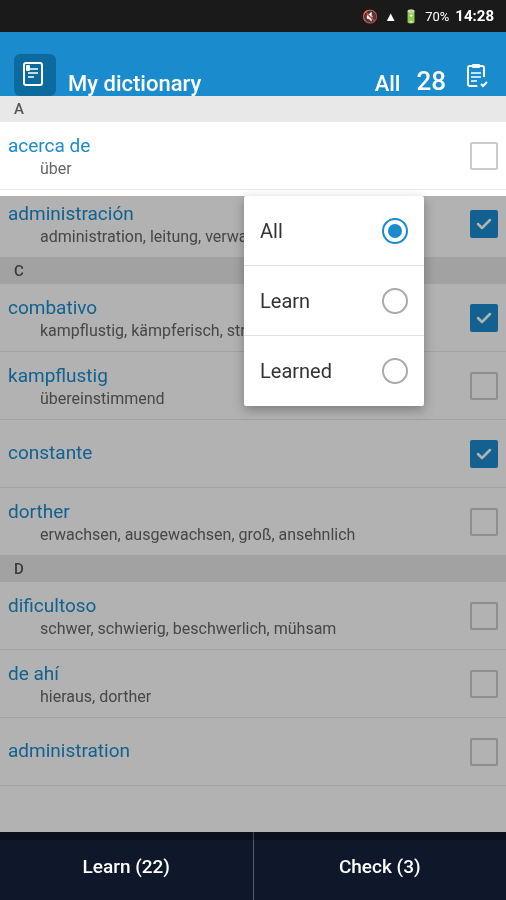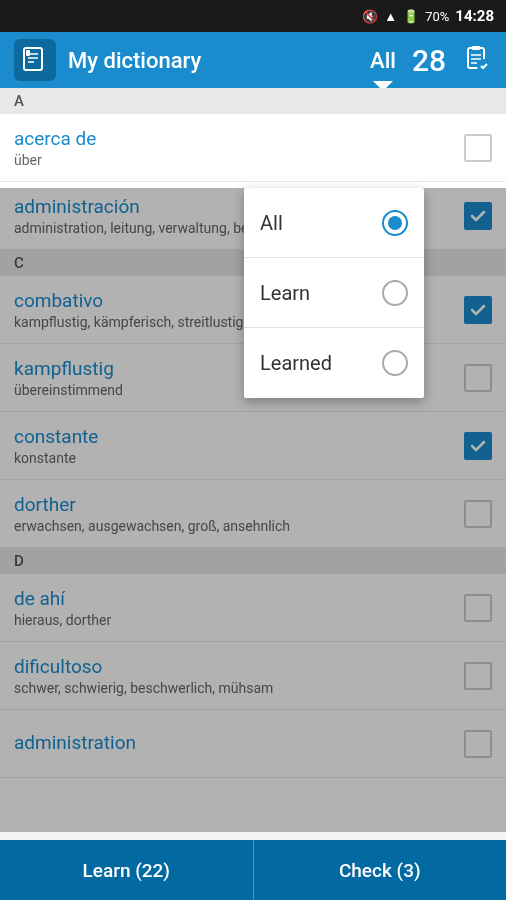--- a/index.html
+++ b/index.html
@@ -17,23 +17,23 @@
     }
     .status-bar-left {
       margin-right: auto;
     }
     .status-icon { font-size: 13px; color: white; }
     .status-time { color: white; font-size: 15px; font-weight: bold; }
 
     
     .app-bar {
       background: #1a8cce;
-      height: 56px;
-      display: flex;
-      align-items: center;
+      height: 64px;
+      display: flex;
+      align-items: flex-end;
       padding: 0 14px;
       position: relative;
     }
     .app-bar-icon {
       width: 42px;
       height: 42px;
       background: #0d6a9e;
       border-radius: 6px;
       display: flex;
       align-items: center;
@@ -60,21 +60,21 @@
       position: absolute;
       bottom: -18px;
       left: 50%;
       transform: translateX(-50%);
       border-left: 10px solid transparent;
       border-right: 10px solid transparent;
       border-top: 10px solid white;
     }
     .app-bar-count {
       color: white;
-      font-size: 30px;
+      font-size: 26px;
       font-weight: 500;
     }
     .app-bar-clipboard {
       margin-left: 14px;
       color: white;
     }
 
     
     .dropdown-overlay {
       position: absolute;
@@ -138,34 +138,35 @@
     .section-header {
       background: #e8e8e8;
       padding: 4px 14px;
       font-size: 15px;
       color: #555;
       font-weight: 500;
     }
     .word-item {
       display: flex;
       align-items: center;
-      padding: 10px 14px;
+      padding: 10px 8px;
       border-bottom: 1px solid #e8e8e8;
       min-height: 68px;
     }
     .word-text-block { flex: 1; }
     .word-title {
       font-size: 19px;
       color: #1a8cce;
       font-weight: 400;
       margin-bottom: 2px;
     }
     .word-translation {
-      font-size: 14px;
+      font-size: 16px;
       color: #666;
+      margin-left: 32px;
     }
     .checkbox {
       width: 28px;
       height: 28px;
       border: 2px solid #ccc;
       border-radius: 2px;
       display: flex;
       align-items: center;
       justify-content: center;
       flex-shrink: 0;
@@ -173,22 +174,22 @@
     }
     .checkbox.checked {
       background: #1a8cce;
       border-color: #1a8cce;
     }
     .checkbox.checked svg { display: block; }
     .checkbox svg { display: block; width: 18px; height: 18px; }
 
     
     .bottom-bar {
-      height: 60px;
-      background: #0369a1;
+      height: 68px;
+      background: #0f172a;
       display: flex;
       align-items: stretch;
       position: absolute;
       bottom: 0;
       left: 0;
       right: 0;
     }
     .bottom-btn {
       flex: 1;
       display: flex;
@@ -282,48 +283,47 @@
     <div class="word-item">
       <div class="word-text-block">
         <div class="word-title">kampflustig</div>
         <div class="word-translation">übereinstimmend</div>
       </div>
       <div class="checkbox"></div>
     </div>
     <div class="word-item">
       <div class="word-text-block">
         <div class="word-title">constante</div>
-        <div class="word-translation">konstante</div>
       </div>
       <div class="checkbox checked">
         <svg viewBox="0 0 18 18" fill="none">
             <path d="M3 9l4 4 8-8" stroke="white" stroke-width="2.5" stroke-linecap="round" stroke-linejoin="round"></path>
           </svg>
       </div>
     </div>
     <div class="word-item">
       <div class="word-text-block">
         <div class="word-title">dorther</div>
         <div class="word-translation">erwachsen, ausgewachsen, groß, ansehnlich</div>
       </div>
       <div class="checkbox"></div>
     </div>
 
     <div class="section-header">D</div>
     <div class="word-item">
       <div class="word-text-block">
+        <div class="word-title">dificultoso</div>
+        <div class="word-translation">schwer, schwierig, beschwerlich, mühsam</div>
+      </div>
+      <div class="checkbox"></div>
+    </div>
+    <div class="word-item">
+      <div class="word-text-block">
         <div class="word-title">de ahí</div>
         <div class="word-translation">hieraus, dorther</div>
-      </div>
-      <div class="checkbox"></div>
-    </div>
-    <div class="word-item">
-      <div class="word-text-block">
-        <div class="word-title">dificultoso</div>
-        <div class="word-translation">schwer, schwierig, beschwerlich, mühsam</div>
       </div>
       <div class="checkbox"></div>
     </div>
     <div class="word-item">
       <div class="word-text-block">
         <div class="word-title">administration</div>
         <div class="word-translation"></div>
       </div>
       <div class="checkbox"></div>
     </div>

